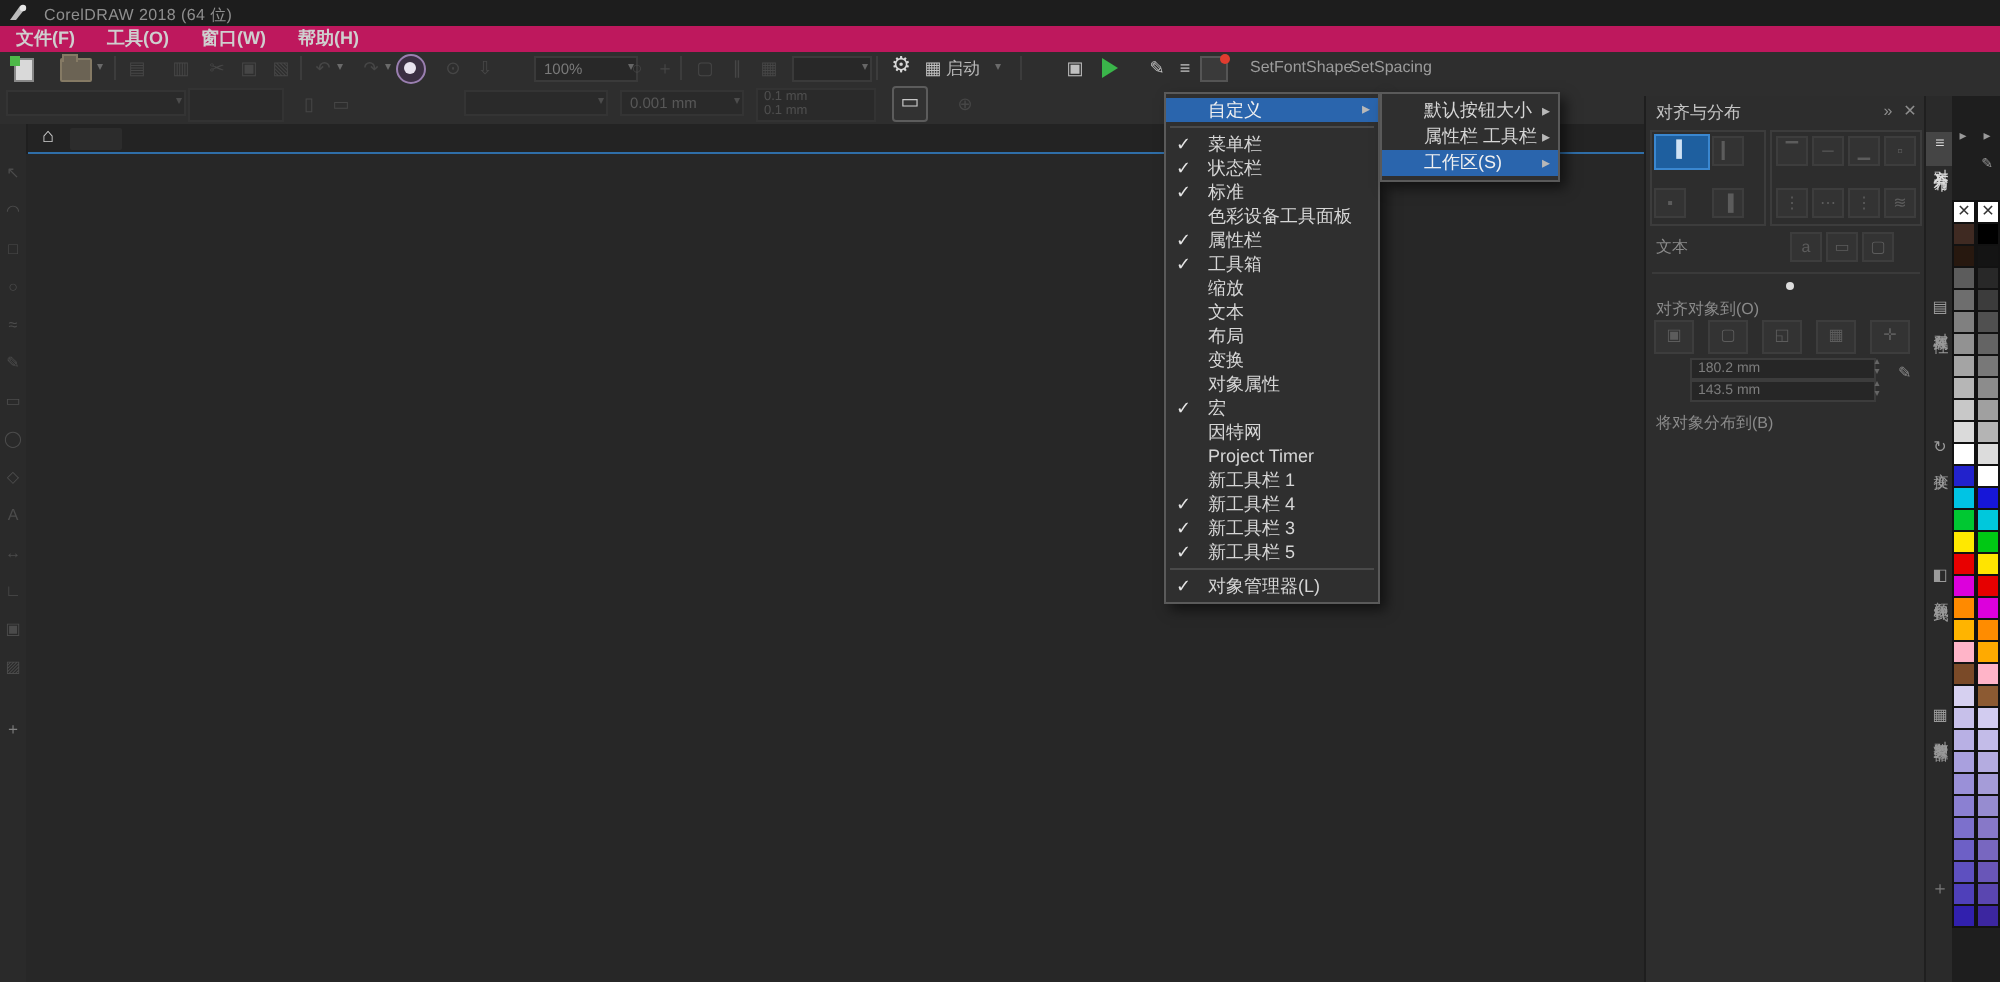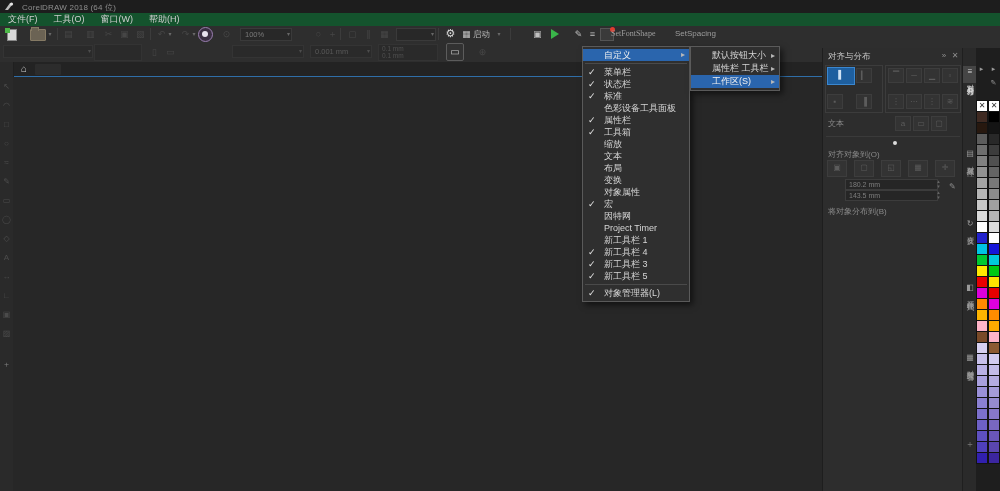--- a/index.html
+++ b/index.html
@@ -5,21 +5,21 @@
   html,body{margin:0;padding:0;background:#111;}
   #app{position:relative;width:1000px;height:491px;overflow:hidden;
        background:#272727;font-family:"Liberation Sans",sans-serif;
        color:#c8c8c8;-webkit-user-select:none;user-select:none;}
   
   #titlebar{position:absolute;left:0;top:0;width:1000px;height:13px;background:#1d1d1d;}
   #titlebar .appicon{position:absolute;left:4px;top:2px;width:11px;height:9px;}
   #titlebar .appicon svg{display:block;}
   #titlebar .title{position:absolute;left:22px;top:2px;font-size:8px;color:#8f8f8f;letter-spacing:.2px;}
   
-  #menubar{position:absolute;left:0;top:13px;width:1000px;height:13px;background:#14532d;display:flex;align-items:center;border-bottom:1px solid #242424;}
+  #menubar{position:absolute;left:0;top:13px;width:1000px;height:13px;background:#be185d;display:flex;align-items:center;border-bottom:1px solid #242424;font-weight:bold;}
   .mb-item{font-size:9px;color:#cfcfcf;padding:0 8px;height:13px;line-height:13px;cursor:default;}
   
   #toolbar{position:absolute;left:0;top:26px;width:1000px;height:16px;background:#2e2e2e;border-bottom:1px solid #272727;}
   #propbar{position:absolute;left:0;top:42px;width:1000px;height:20px;background:#2e2e2e;border-bottom:1px solid #202020;}
   .tb-ico{position:absolute;top:2px;width:13px;height:12px;font-size:9px;line-height:12px;text-align:center;color:#9a9a9a;}
   .tb-ico.dim{color:#565656;opacity:.6;}
   .tb-ico.bright{color:#c0c0c0;}
   .tb-sep{position:absolute;top:2px;width:1px;height:12px;background:#3c3c3c;}
   .tb-arrow{position:absolute;top:2px;width:8px;height:12px;font-size:6px;line-height:12px;color:#6a6a6a;text-align:center;}
   .tb-combo{position:absolute;top:2px;height:11px;background:#282828;border:1px solid #3a3a3a;font-size:7.5px;color:#7a7a7a;line-height:11px;padding-left:4px;}
@@ -124,42 +124,42 @@
       <span class="tb-ico dim" style="left: 118px;">▣</span>
       <span class="tb-ico dim" style="left: 134px;">▧</span>
       <div class="tb-sep" style="left: 150px;"></div>
       <span class="tb-ico dim" style="left: 155px;">↶</span>
       <span class="tb-arrow" style="left: 166px;">▾</span>
       <span class="tb-ico dim" style="left: 179px;">↷</span>
       <span class="tb-arrow" style="left: 190px;">▾</span>
       <span class="icon-purple" style="left: 198px;"></span>
       <span class="tb-ico dim" style="left: 220px;">⊙</span>
       <span class="tb-ico dim" style="left: 236px;">⇩</span>
-      <span class="tb-combo" style="width: 46px; left: 240px;">100%<span class="car">▾</span></span>
+      <span class="tb-combo" style="width: 46px; left: 267px;">100%<span class="car">▾</span></span>
       <span class="tb-ico dim" style="left: 312px;">○</span>
       <span class="tb-ico dim" style="left: 326px;">＋</span>
       <div class="tb-sep" style="left: 340px;"></div>
       <span class="tb-ico dim" style="left: 346px;">▢</span>
       <span class="tb-ico dim" style="left: 362px;">∥</span>
       <span class="tb-ico dim" style="left: 378px;">▦</span>
       <span class="tb-combo" style="width: 34px; left: 396px;">
         <span class="car">▾</span>
       </span>
       <div class="tb-sep" style="left: 438px;"></div>
       <span class="icon-gear" style="left: 444px;">⚙</span>
       <span class="tb-ico bright" style="left: 460px;">▦</span>
       <span class="tb-label" style="left: 473px;">启动</span>
       <span class="tb-arrow" style="left: 495px;">▾</span>
       <div class="tb-sep" style="left: 510px;"></div>
       <span class="tb-ico bright" style="left: 531px;">▣</span>
       <span class="icon-play" style="left: 551px;"></span>
       <span class="tb-ico bright" style="left: 572px;">✎</span>
       <span class="tb-ico bright" style="left: 586px;">≡</span>
       <span class="icon-reddot" style="left: 600px;"></span>
-      <span class="tb-textbtn" style="left: 608px; font-family: Liberation Serif, serif;">SetFontShape</span>
+      <span class="tb-textbtn" style="left: 622px;">SetFontShape</span>
       <span class="tb-textbtn" style="left: 672px;">SetSpacing</span>
     </div>
 
   <div id="propbar">
       <span class="tb-combo" style="width: 84px; top: 3px; opacity: 0.55; left: 3px;">
         <span class="car">▾</span>
       </span>
       <span class="pb-stepper2" style="width: 46px; opacity: 0.55; left: 94px;">
         <span class="r"></span>
         <span class="r"></span>

